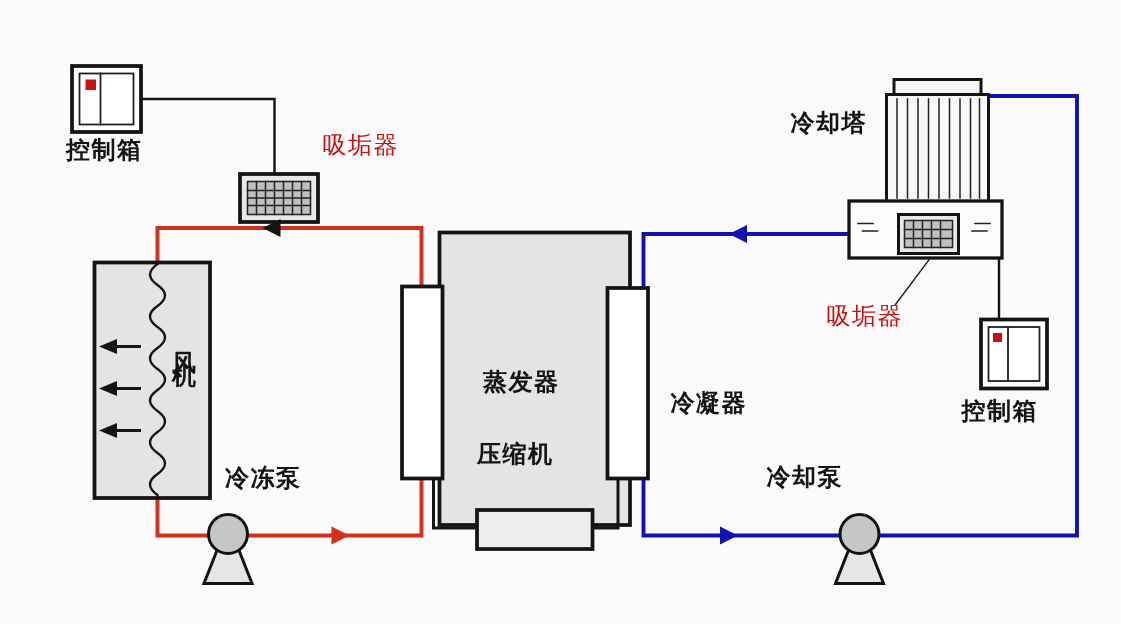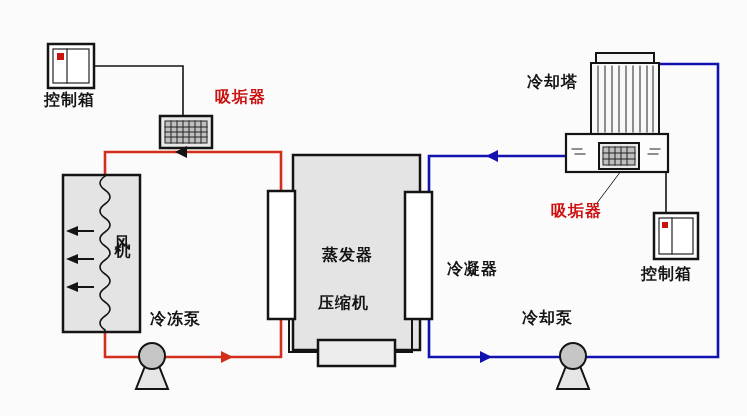--- a/index.html
+++ b/index.html
@@ -10,21 +10,21 @@
   .s-red{stroke:var(--loop_red);stroke-width:2.6;}
   .s-blu{stroke:var(--loop_blue);stroke-width:2.6;}
   .s-blk{stroke:var(--line_black);stroke-width:2;}
   .s-thin{stroke:#222222;stroke-width:1;}
   .s-wire{stroke:var(--line_black);stroke-width:1.6;}
   .f-red{fill:var(--loop_red);stroke:none;}
   .f-blu{fill:var(--loop_blue);stroke:none;}
   .f-blk{fill:var(--line_black);stroke:none;}
   .lbl{position:absolute;font-size:16px;font-weight:700;color:var(--text_black,#111);
        white-space:nowrap;letter-spacing:1px;line-height:1.1;}
-  .lbl.rd{color:var(--label_red,#cc1111);font-weight:700;}
+  .lbl.rd{color:var(--label_red,#cc1111);font-weight:400;}
   .lbl.v{writing-mode:vertical-rl;text-orientation:upright;letter-spacing:7px;}
 </style>
 </head>
 <body>
 
 <div class="stage">
 
   <svg width="747" height="416" viewBox="0 0 747 416">
 
     <g class="ln s-wire">
@@ -140,14 +140,14 @@
   <div class="lbl" style="left:44px;top:91px;">控制箱</div>
   <div class="lbl rd" style="left:215px;top:88px;">吸垢器</div>
   <div class="lbl v" style="left:114px;top:222px;">风机</div>
   <div class="lbl" style="left:150px;top:310px;text-align:right;">冷冻泵</div>
   <div class="lbl" style="left:322px;top:246px;text-align:right;">蒸发器</div>
   <div class="lbl" style="left:318px;top:294px;">压缩机</div>
   <div class="lbl" style="left:447px;top:260px;">冷凝器</div>
   <div class="lbl" style="left:527px;top:73px;">冷却塔</div>
   <div class="lbl rd" style="left:551px;top:202px;">吸垢器</div>
   <div class="lbl" style="left:641px;top:265px;">控制箱</div>
-  <div class="lbl" style="left:522px;top:309px;">冷却泵</div>
+  <div class="lbl" style="left:511px;top:309px;">冷却泵</div>
 </div>
 
 </body></html>

